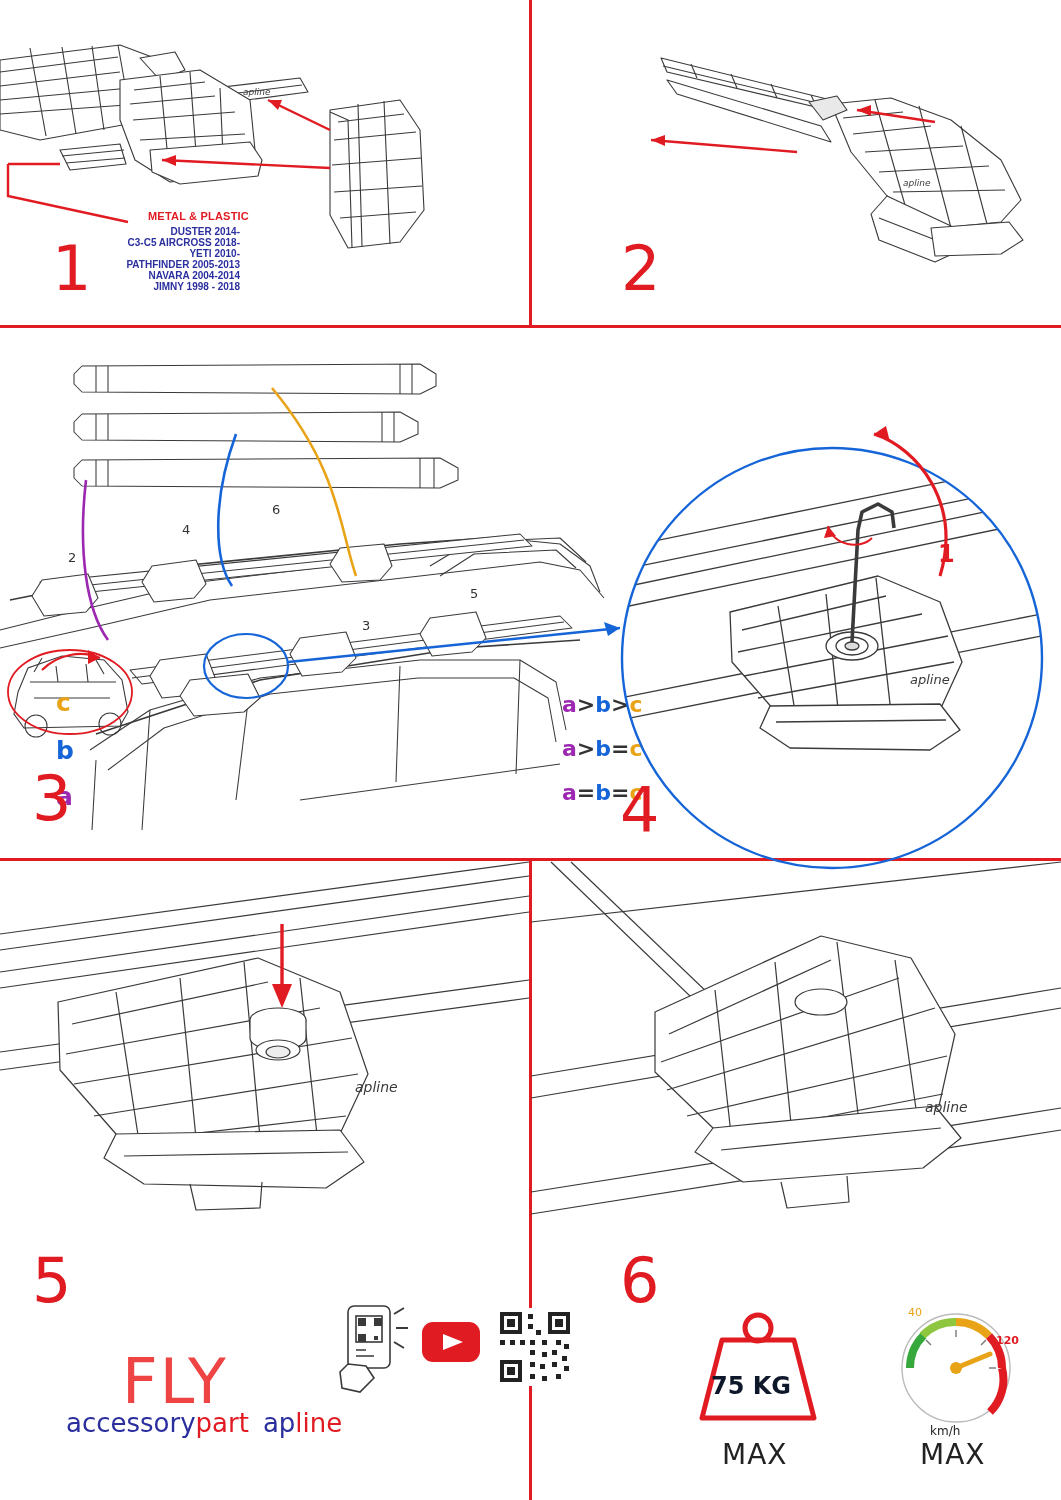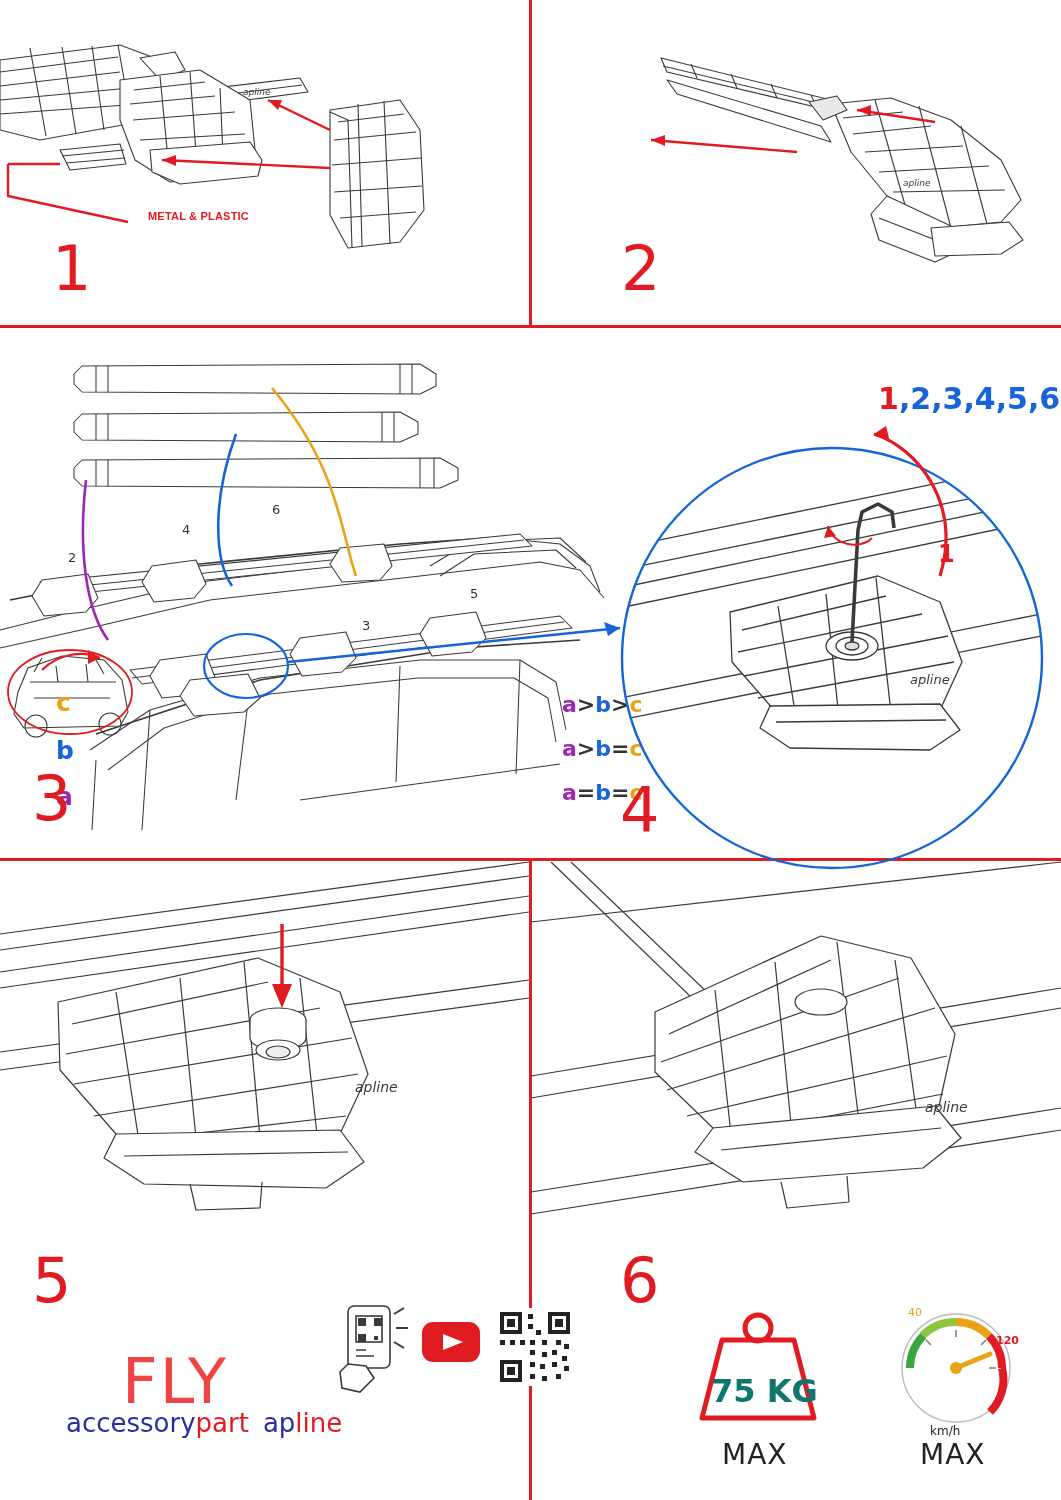--- a/index.html
+++ b/index.html
@@ -70,21 +70,21 @@
   .brandline .dark{color:#2b2f9e;margin-top:44px;}
   .brandline .red{color:#e11b22;}
 
   
   .maxlabel{
     position:absolute;font-size:28px;color:#222;font-family:"DejaVu Sans",sans-serif;
     letter-spacing:1px;
     text-align:center;
   }
   .kgtext{
-    position:absolute;font-size:32px;color:#0f766e;font-weight:bold;
+    position:absolute;font-size:24px;color:#0f172a;font-weight:bold;
     font-family:"DejaVu Sans",sans-serif;
   }
   .kmh{position:absolute;font-size:12px;color:#222;font-family:"DejaVu Sans",sans-serif;}
   .spd{position:absolute;font-size:11px;color:#e8a317;font-family:"DejaVu Sans",sans-serif;}
   .spd.r{color:#e11b22;font-weight:bold;}
 </style>
 </head>
 <body>
 
 <div class="sheet">
@@ -145,20 +145,28 @@
         <path d="M330 130 L268 100"></path>
         <path d="M330 168 L162 160"></path>
         <path d="M8 164 L8 196 L128 222"></path>
         <path d="M8 164 L60 164"></path>
       </g>
       <polygon points="268,100 282,100 278,110" fill="#e11b22"></polygon>
       <polygon points="162,160 176,155 176,166" fill="#e11b22"></polygon>
     </svg>
 
     <div class="mp-title" style="left:148px;top:210px;">METAL &amp; PLASTIC</div>
+    <div class="mp-list" style="left:8px;top:226px;width:232px;">
+      <div>DUSTER 2014-</div>
+      <div>C3-C5 AIRCROSS 2018-</div>
+      <div>YETI 2010-</div>
+      <div>PATHFINDER 2005-2013</div>
+      <div>NAVARA 2004-2014</div>
+      <div>JIMNY 1998 - 2018</div>
+    </div>
     <div class="stepnum" style="left:52px;top:238px;">1</div>
   </div>
 
   <div class="panel" style="left:531px;top:0;width:530px;height:325px;">
     <svg width="530" height="325" viewBox="0 0 530 325">
       <g fill="none" stroke="#3a3a3a" stroke-width="1.1" stroke-linejoin="round">
 
         <path d="M130 58 L300 100 L306 112 L136 72 Z" fill="#fff"></path>
         <path d="M132 66 L303 107"></path>
         <path d="M160 64 L166 78"></path>
@@ -329,23 +337,20 @@
       </g>
       <circle cx="222" cy="258" r="210" fill="none" stroke="#1565d8" stroke-width="2.4"></circle>
 
       <path d="M218 126 C 224 146, 250 150, 262 138" stroke="#e11b22" stroke-width="2" fill="none"></path>
       <polygon points="218,126 214,138 226,136" fill="#e11b22"></polygon>
 
       <path d="M330 176 C 352 104, 308 48, 264 34" stroke="#e11b22" stroke-width="3.2" fill="none"></path>
       <polygon points="264,34 276,26 280,42" fill="#e11b22"></polygon>
     </svg>
     <div class="callout" style="left:328px;top:140px;">1</div>
-  </div>
-  <div class="seq" style="left:878px;top:381px;">
-    <span class="one">1</span><span>,2,3,4,5,6</span>
   </div>
   <div class="stepnum" style="left:620px;top:780px;">4</div>
 
   <div class="panel" style="left:0;top:862px;width:529px;height:380px;">
     <svg width="529" height="380" viewBox="0 0 529 380">
       <g fill="none" stroke="#3a3a3a" stroke-width="1.2" stroke-linejoin="round">
         <path d="M0 110 L529 34"></path>
         <path d="M0 126 L529 50"></path>
         <path d="M0 190 L529 118"></path>
         <path d="M0 208 L529 136"></path>

